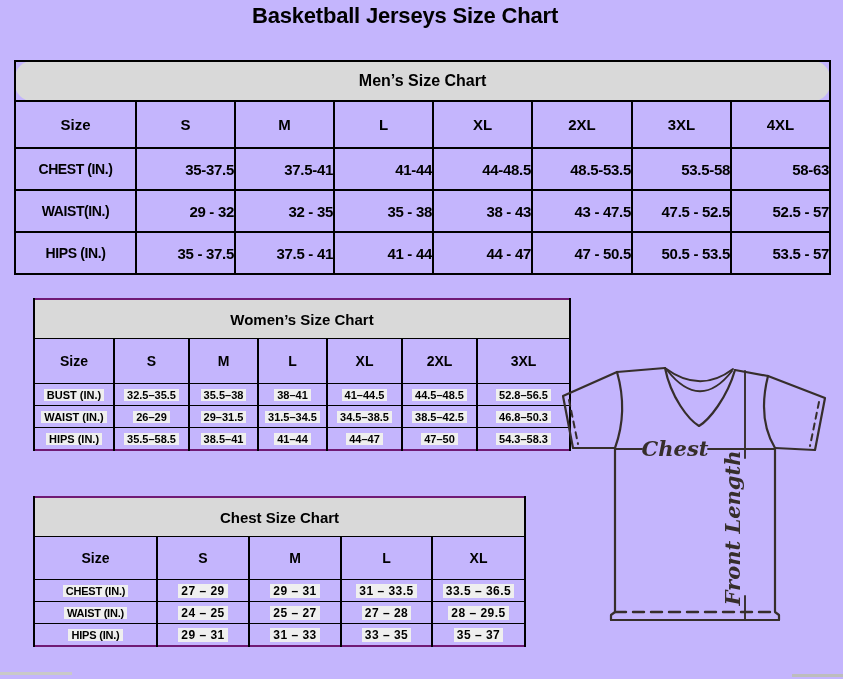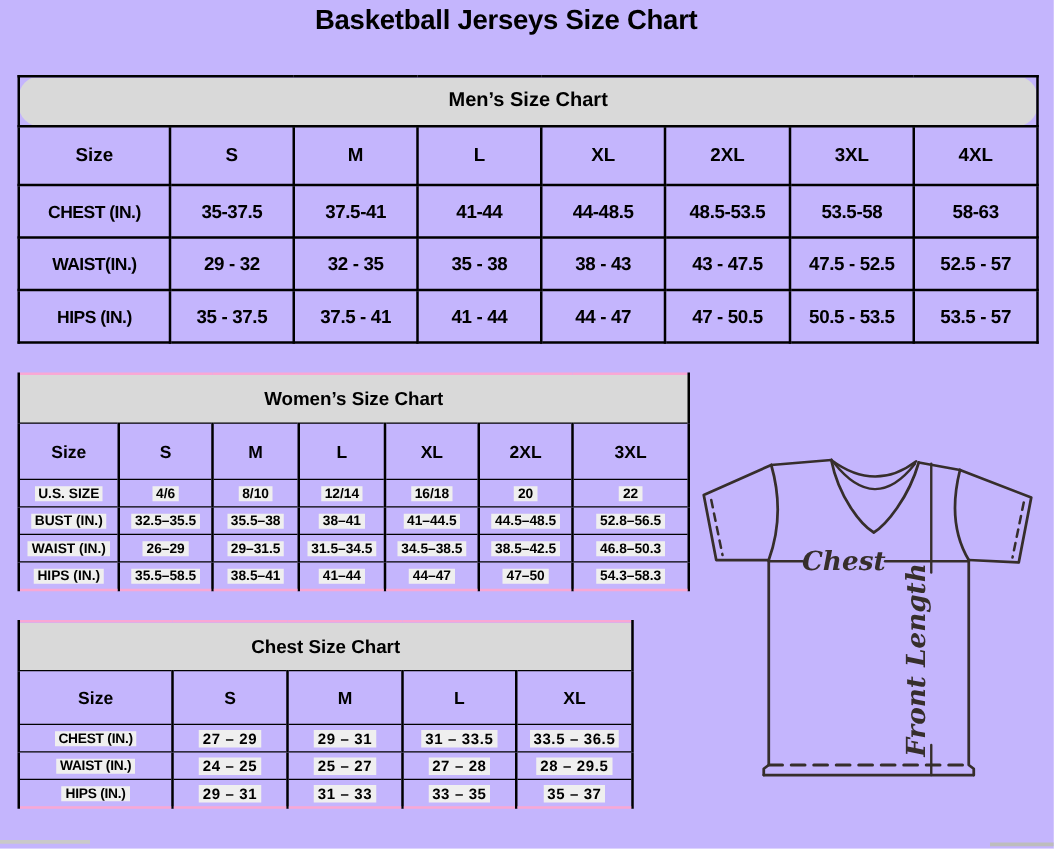--- a/index.html
+++ b/index.html
@@ -7,25 +7,25 @@
   .canvas{position:relative;width:843px;height:679px;background:#c4b5fd;overflow:hidden;padding-left:23px;}
   .page-title{position:absolute;left:0;top:3px;width:810px;margin:0;text-align:center;
     font-size:22px;font-weight:bold;letter-spacing:-0.2px;}
   table{position:absolute;border-collapse:collapse;table-layout:fixed;}
   th,td{padding:0;text-align:center;vertical-align:middle;font-weight:bold;overflow:hidden;white-space:nowrap;}
   
   .men{left:14px;top:60px;width:815px;}
   .men th,.men td{border:2px solid #000;}
   .men .band th{background:#d9d9d9;height:38px;font-size:16px;border-radius:17px;}
   .men .hdr th{height:45px;font-size:15px;}
-  .men .data td{height:40px;font-size:15px;letter-spacing:-0.3px;}
+  .men .data td{height:40px;font-size:15px;letter-spacing:-0.3px;text-align:right;}
   .men .data th{height:40px;font-size:14px;letter-spacing:-0.4px;}
   
   .small th,.small td{border:solid #000;border-width:1px 2px;}
-  .small{border:2px solid #f9a8d4;}
+  .small{border:2px solid #701a75;margin-left:19px;}
   .small .band th{background:#d9d9d9;height:38px;font-size:15px;border-bottom-width:1px;}
   .women{left:14px;top:298px;width:536px;}
   .women .hdr th{height:44px;font-size:14px;}
   .women .data th{height:21px;font-size:11px;}
   .women .data td{height:21px;font-size:11px;}
   .youth{left:14px;top:496px;width:491px;}
   .youth .hdr th{height:42px;font-size:14px;}
   .youth .data th{height:21px;font-size:11px;letter-spacing:-0.2px;}
   .youth .data td{height:21px;font-size:12px;letter-spacing:0.5px;}
   .hl{background:#efefef;padding:0 3px;}
@@ -118,29 +118,20 @@
     <tr class="hdr">
       <th>Size</th>
       <th>S</th>
       <th>M</th>
       <th>L</th>
       <th>XL</th>
       <th>2XL</th>
       <th>3XL</th>
     </tr>
     <tr class="data">
-      <th><span class="hl">U.S. SIZE</span></th>
-      <td><span class="hl">4/6</span></td>
-      <td><span class="hl">8/10</span></td>
-      <td><span class="hl">12/14</span></td>
-      <td><span class="hl">16/18</span></td>
-      <td><span class="hl">20</span></td>
-      <td><span class="hl">22</span></td>
-    </tr>
-    <tr class="data">
       <th><span class="hl">BUST (IN.)</span></th>
       <td><span class="hl">32.5–35.5</span></td>
       <td><span class="hl">35.5–38</span></td>
       <td><span class="hl">38–41</span></td>
       <td><span class="hl">41–44.5</span></td>
       <td><span class="hl">44.5–48.5</span></td>
       <td><span class="hl">52.8–56.5</span></td>
     </tr>
     <tr class="data">
       <th><span class="hl">WAIST (IN.)</span></th>

